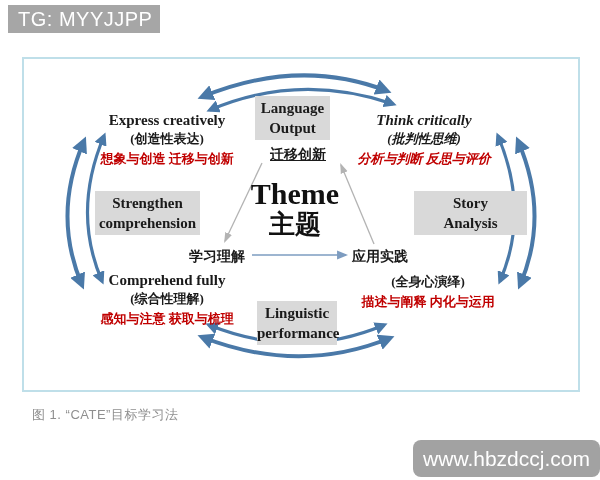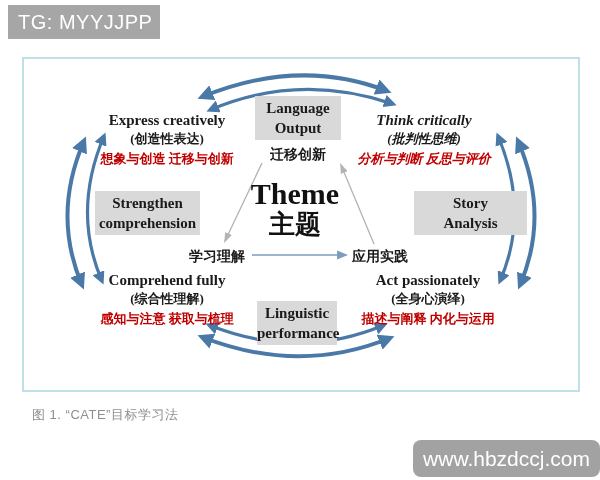--- a/index.html
+++ b/index.html
@@ -1,56 +1,56 @@
 <!DOCTYPE html>
 <html><head>
 <meta charset="utf-8">
 <style>
   * { margin: 0; padding: 0; box-sizing: border-box; }
   body { width: 600px; height: 480px; background: #ffffff; font-family: "Liberation Sans", sans-serif; position: relative; overflow: hidden; }
 
   .tag-banner {
-    position: absolute; left: 8px; top: 5px; width: 152px; height: 34px;
+    position: absolute; left: 8px; top: 5px; width: 152px; height: 28px;
     background: #a6a6a6; color: #ffffff; font-size: 20px;
     display: flex; align-items: center; padding-left: 10px; letter-spacing: 0.5px;
   }
 
   .diagram {
     position: absolute; left: 22px; top: 57px; width: 558px; height: 335px;
     background: #ffffff; border: 2px solid #bfdfe9;
   }
   .diagram * { font-family: "Liberation Serif", "DejaVu Serif", serif; }
 
   .arrow-layer { position: absolute; left: 0; top: 0; width: 100%; height: 100%; }
 
   .stage-box {
     position: absolute; background: #d9d9d9; color: #1a1a1a;
     font-weight: bold; font-size: 15px; line-height: 1.35; text-align: center;
     display: flex; flex-direction: column; justify-content: center;
   }
-  .box-top    { left: 231px; top: 37px;  width: 86px;  height: 44px; }
+  .box-top    { left: 231px; top: 37px;  width: 75px;  height: 44px; }
   .box-left   { left: 71px;  top: 132px; width: 105px; height: 44px; }
   .box-right  { left: 390px; top: 132px; width: 113px; height: 44px; }
   .box-bottom { left: 233px; top: 242px; width: 80px;  height: 44px; }
 
   .corner-node { position: absolute; text-align: center; transform: translateX(-50%); white-space: nowrap; margin-top: 7px; }
   .corner-node .en   { font-weight: bold; font-size: 15px; color: #1a1a1a; }
   .corner-node .zh   { font-weight: bold; font-size: 13px; color: #1a1a1a; margin-top: 1px; }
   .corner-node .red  { font-weight: bold; font-size: 13px; color: #c00000; margin-top: 2px; }
   .node-tl { left: 143px; top: 46px; }
   .node-tr { left: 400px; top: 46px; font-style: italic; }
   .node-bl { left: 143px; top: 206px; }
   .node-br { left: 404px; top: 206px; }
 
   .center-theme { position: absolute; left: 271px; top: 118px; transform: translateX(-50%); text-align: center; }
   .center-theme .t1 { font-weight: bold; font-size: 30px; color: #111; line-height: 1.1; }
   .center-theme .t2 { font-weight: bold; font-size: 26px; color: #111; line-height: 1.15; }
 
   .proc-label { position: absolute; transform: translateX(-50%); font-weight: bold; font-size: 14px; color: #1a1a1a; white-space: nowrap; }
-  .proc-transfer { left: 274px; top: 87px; }
+  .proc-transfer { left: 274px; top: 87px; text-decoration: underline; }
   .proc-learn    { left: 193px; top: 189px; }
   .proc-apply    { left: 356px; top: 189px; }
 
   .caption { position: absolute; left: 32px; top: 406px; font-size: 13px; color: #8f8f8f; letter-spacing: 0.5px; }
 
   .watermark {
     position: absolute; left: 413px; top: 440px; width: 187px; height: 37px;
     background: #a2a2a2; color: #ffffff; font-size: 21px;
     display: flex; align-items: center; justify-content: center; border-radius: 8px;
   }
@@ -120,21 +120,20 @@
     <div class="en">Think critically</div>
     <div class="zh">(批判性思维)</div>
     <div class="red">分析与判断 反思与评价</div>
   </div>
   <div class="corner-node node-bl">
     <div class="en">Comprehend fully</div>
     <div class="zh">(综合性理解)</div>
     <div class="red">感知与注意 获取与梳理</div>
   </div>
   <div class="corner-node node-br">
-    <div class="en">Act passionately</div>
     <div class="zh">(全身心演绎)</div>
     <div class="red">描述与阐释 内化与运用</div>
   </div>
 
   <div class="center-theme">
     <div class="t1">Theme</div>
     <div class="t2">主题</div>
   </div>
 
   <div class="proc-label proc-transfer">迁移创新</div>

